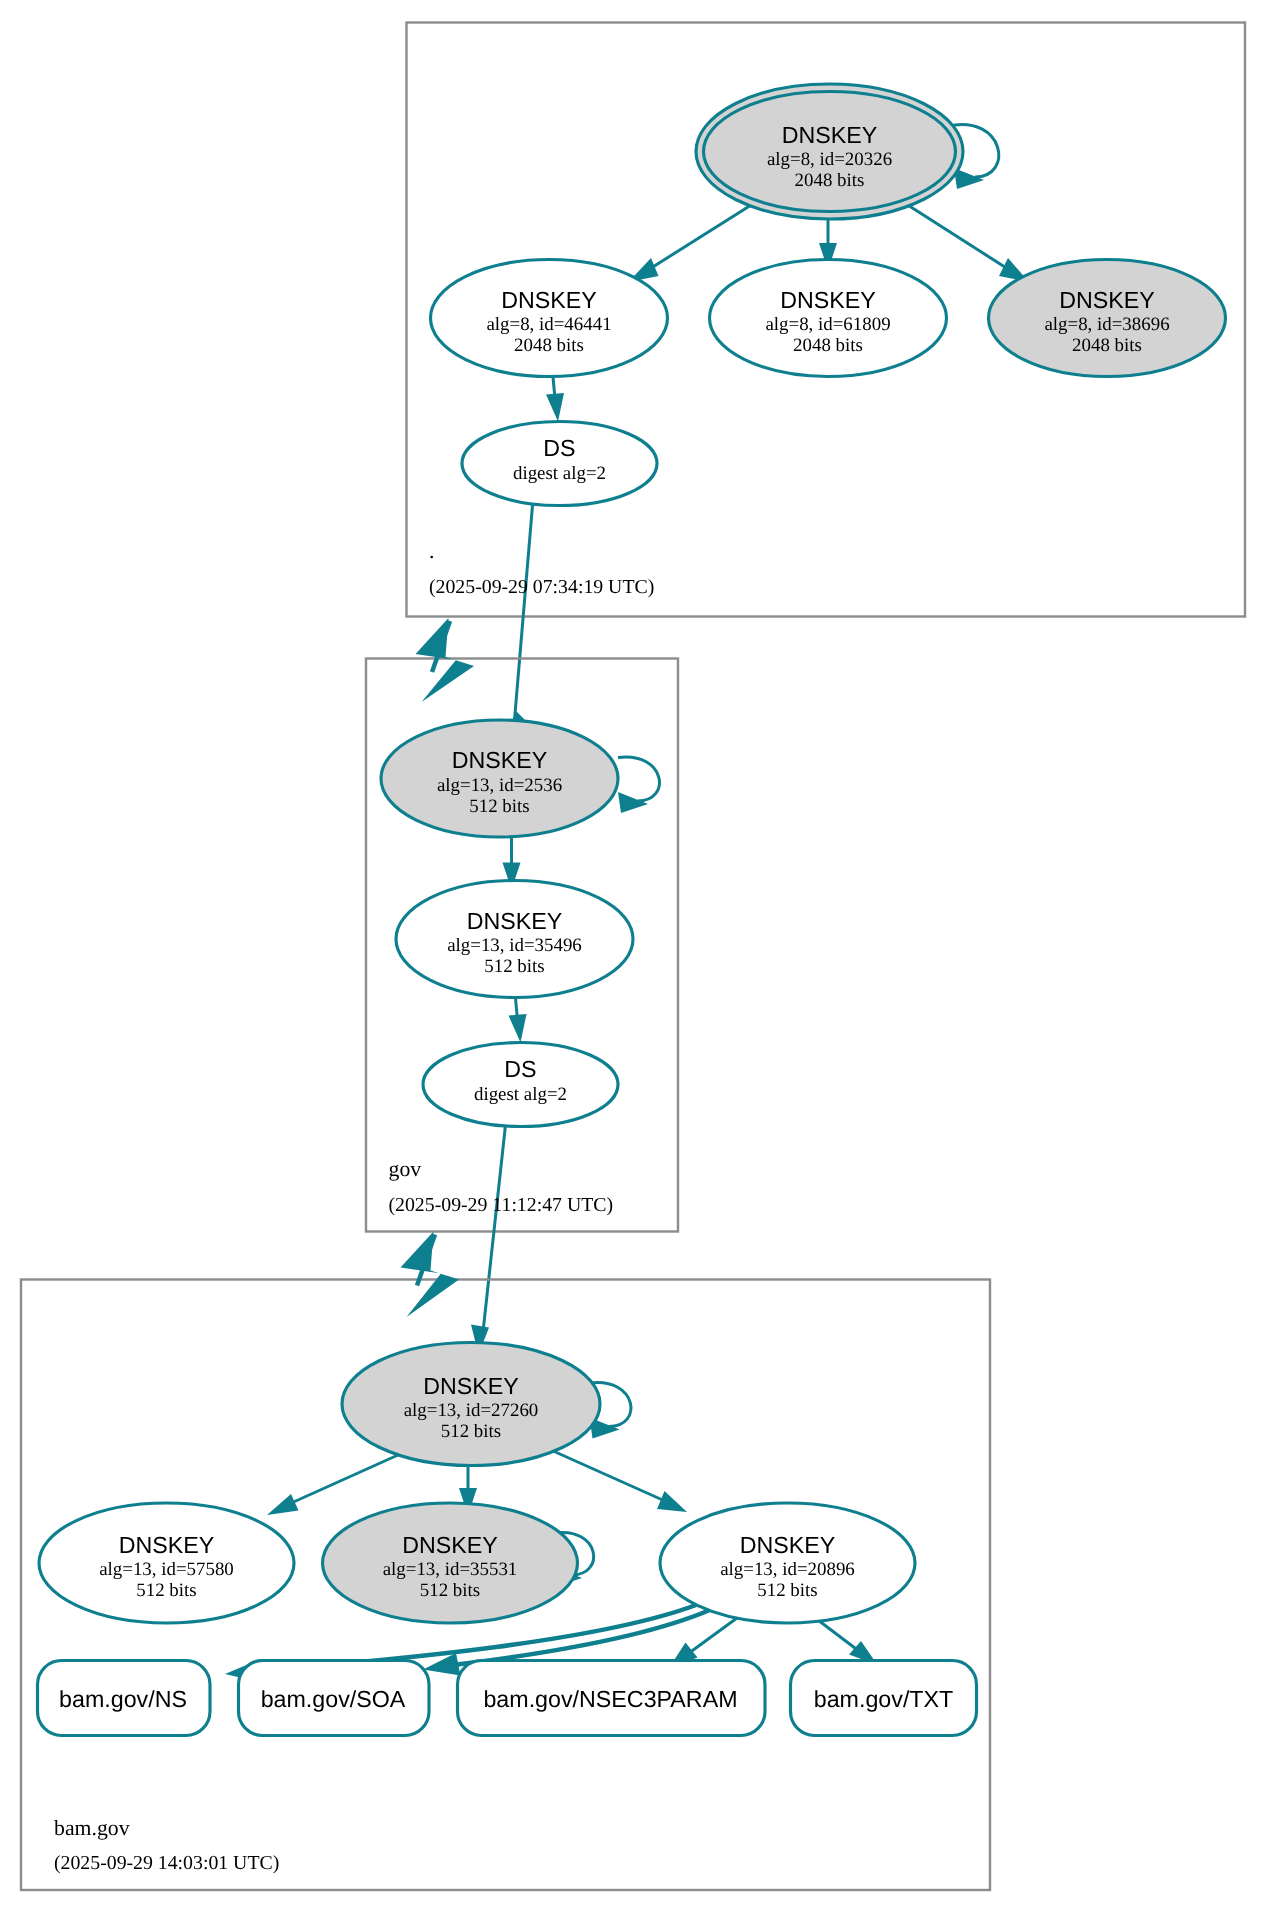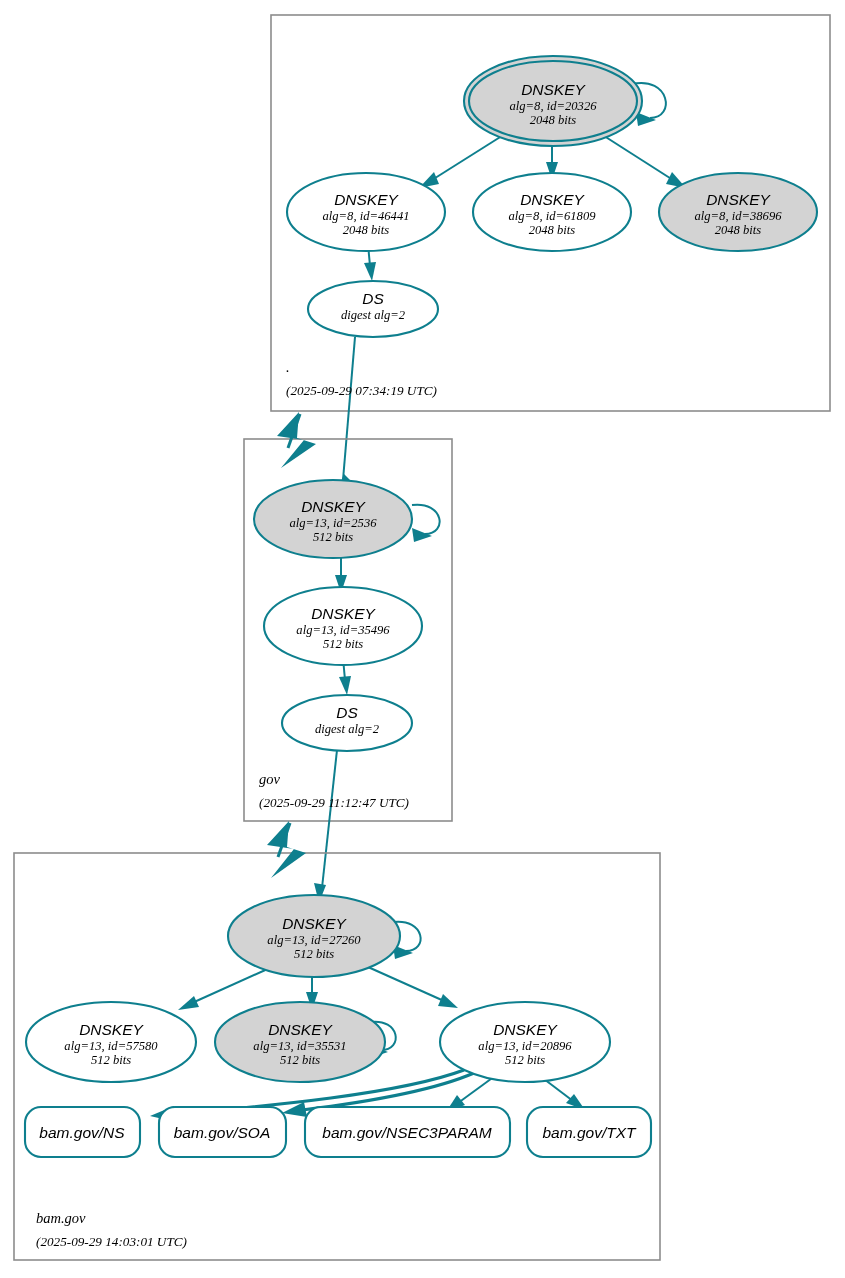--- a/index.html
+++ b/index.html
@@ -6,21 +6,20 @@
     margin: 0;
     padding: 0;
     background: #ffffff;
   }
   #canvas {
     position: relative;
     width: 845px;
     height: 1278px;
     background: #ffffff;
     font-family: "Liberation Sans", sans-serif;
-    font-style: italic;
   }
   svg { display: block; }
   .zone-box {
     fill: none;
     stroke: #8c8c8c;
     stroke-width: 1.6;
   }
   .node-ellipse {
     stroke: #0e7f8e;
     stroke-width: 2.1;

